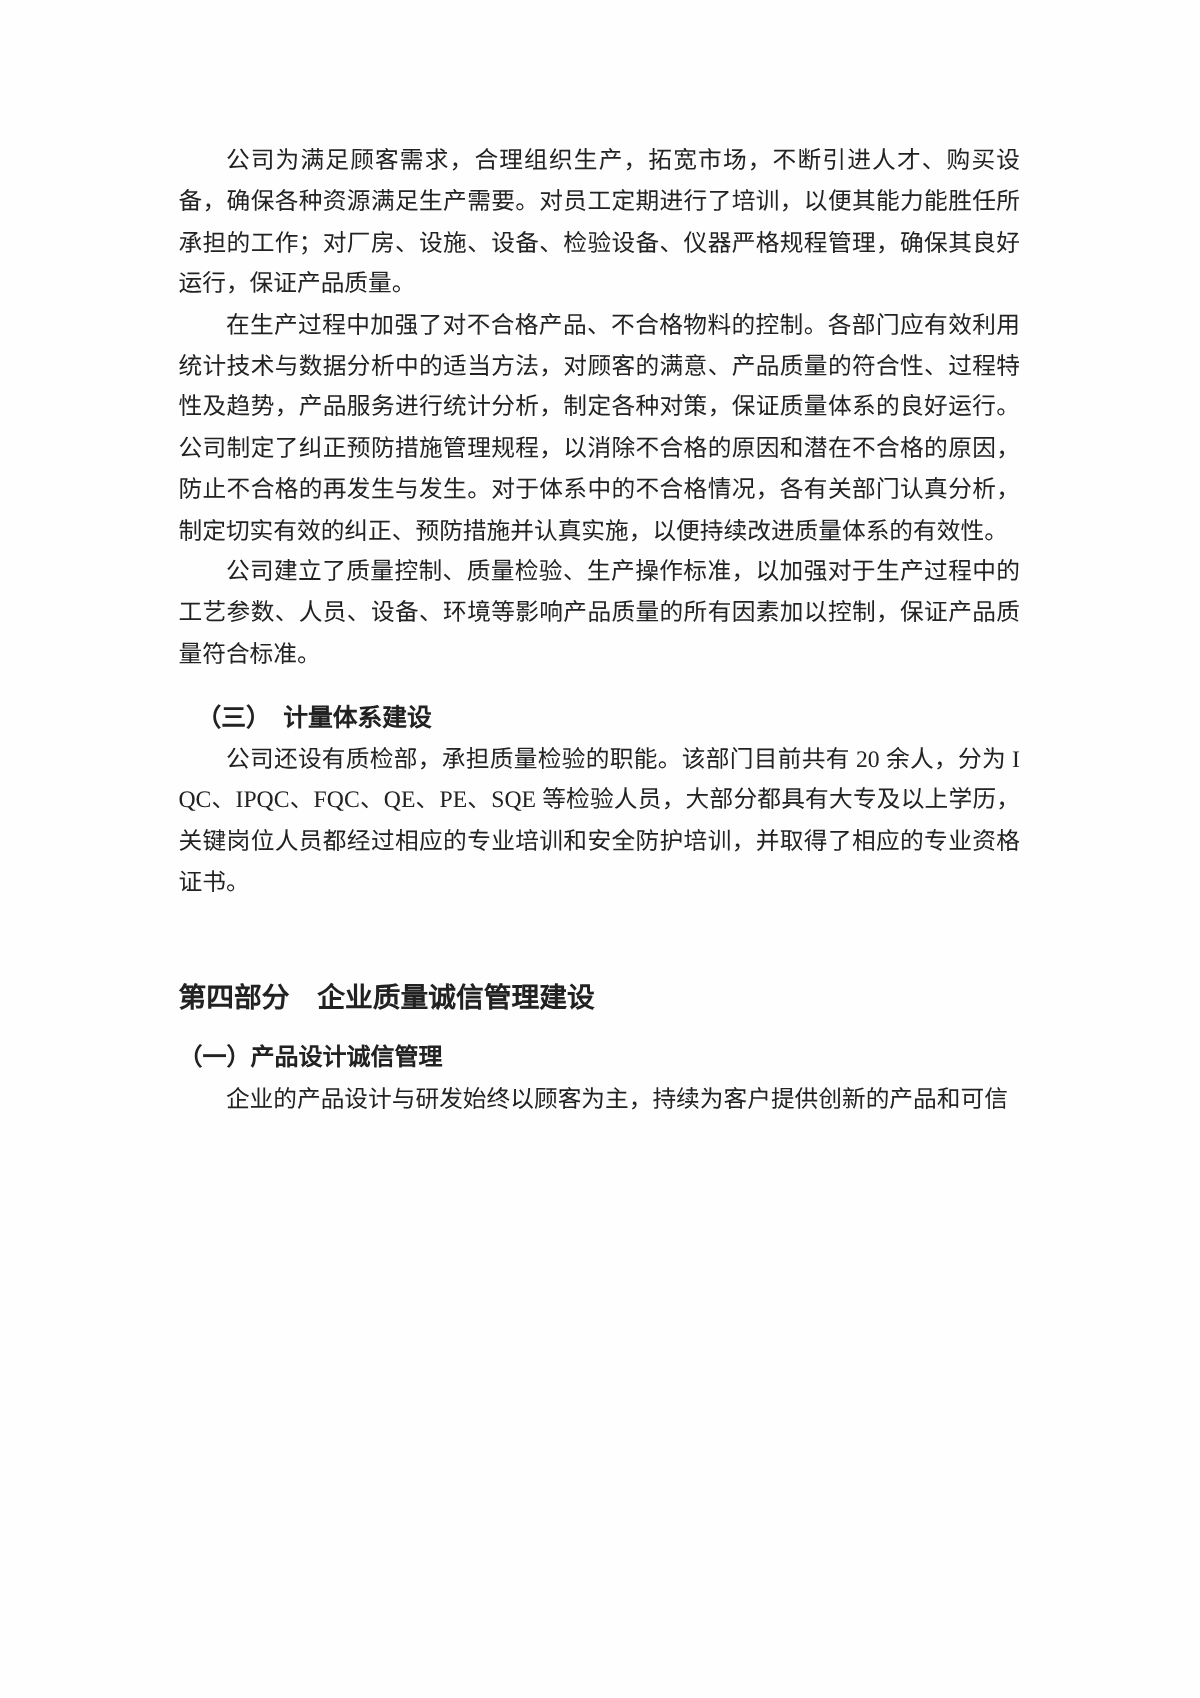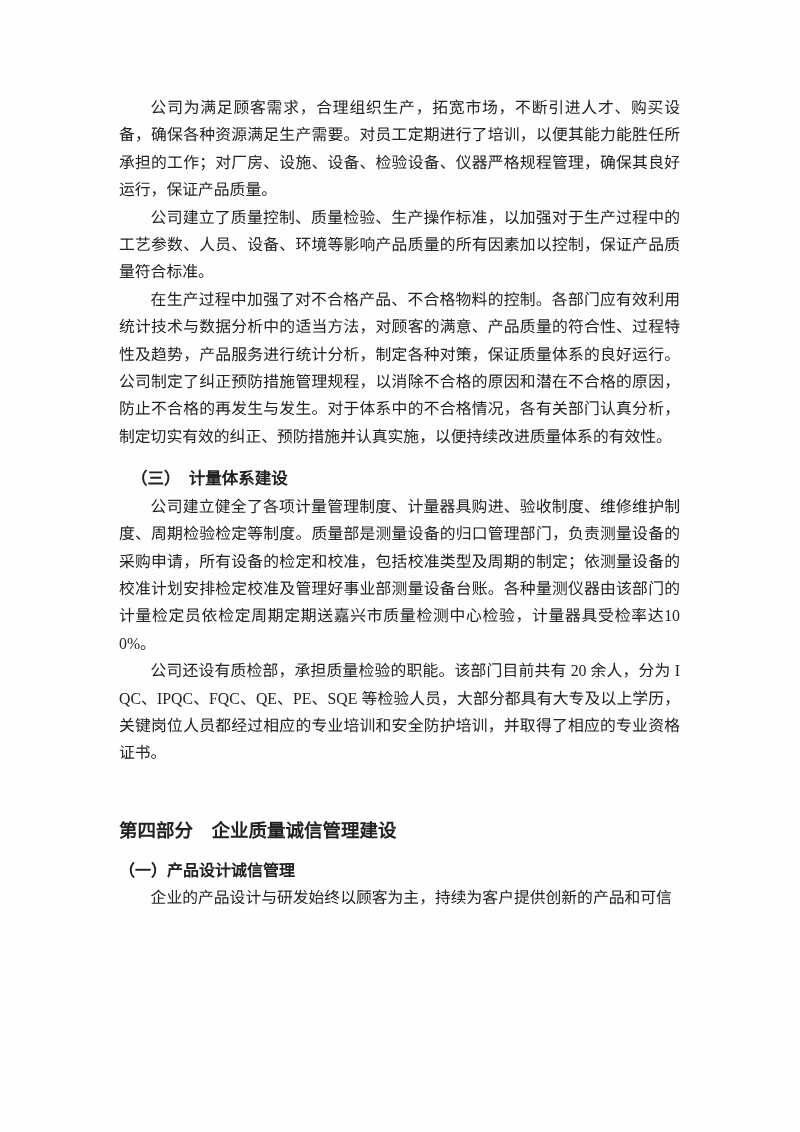--- a/index.html
+++ b/index.html
@@ -52,27 +52,26 @@
     text-indent: 0;
   }
 </style>
 </head>
 <body>
 
 <div class="page">
 
   <p class="para">公司为满足顾客需求，合理组织生产，拓宽市场，不断引进人才、购买设备，确保各种资源满足生产需要。对员工定期进行了培训，以便其能力能胜任所承担的工作；对厂房、设施、设备、检验设备、仪器严格规程管理，确保其良好运行，保证产品质量。</p>
 
+  <p class="para">在生产过程中加强了对不合格产品、不合格物料的控制。各部门应有效利用统计技术与数据分析中的适当方法，对顾客的满意、产品质量的符合性、过程特性及趋势，产品服务进行统计分析，制定各种对策，保证质量体系的良好运行。公司制定了纠正预防措施管理规程，以消除不合格的原因和潜在不合格的原因，防止不合格的再发生与发生。对于体系中的不合格情况，各有关部门认真分析，制定切实有效的纠正、预防措施并认真实施，以便持续改进质量体系的有效性。</p>
+
   <p class="para">公司建立了质量控制、质量检验、生产操作标准，以加强对于生产过程中的工艺参数、人员、设备、环境等影响产品质量的所有因素加以控制，保证产品质量符合标准。</p>
-
-  <p class="para">在生产过程中加强了对不合格产品、不合格物料的控制。各部门应有效利用统计技术与数据分析中的适当方法，对顾客的满意、产品质量的符合性、过程特性及趋势，产品服务进行统计分析，制定各种对策，保证质量体系的良好运行。公司制定了纠正预防措施管理规程，以消除不合格的原因和潜在不合格的原因，防止不合格的再发生与发生。对于体系中的不合格情况，各有关部门认真分析，制定切实有效的纠正、预防措施并认真实施，以便持续改进质量体系的有效性。</p>
 
   <h3 class="sec-heading h3">（三）　计量体系建设</h3>
 
-  <p class="para">公司建立健全了各项计量管理制度、计量器具购进、验收制度、维修维护制度、周期检验检定等制度。质量部是测量设备的归口管理部门，负责测量设备的采购申请，所有设备的检定和校准，包括校准类型及周期的制定；依测量设备的校准计划安排检定校准及管理好事业部测量设备台账。各种量测仪器由该部门的计量检定员依检定周期定期送嘉兴市质量检测中心检验，计量器具受检率达100%。</p>
 
 
 
   <p class="para">公司还设有质检部，承担质量检验的职能。该部门目前共有 20 余人，分为 IQC、IPQC、FQC、QE、PE、SQE 等检验人员，大部分都具有大专及以上学历，关键岗位人员都经过相应的专业培训和安全防护培训，并取得了相应的专业资格证书。</p>
 
   <h2 class="part-heading">第四部分　企业质量诚信管理建设</h2>
 
   <h3 class="sub-heading">（一）产品设计诚信管理</h3>
 
   <p class="para">企业的产品设计与研发始终以顾客为主，持续为客户提供创新的产品和可信</p>

